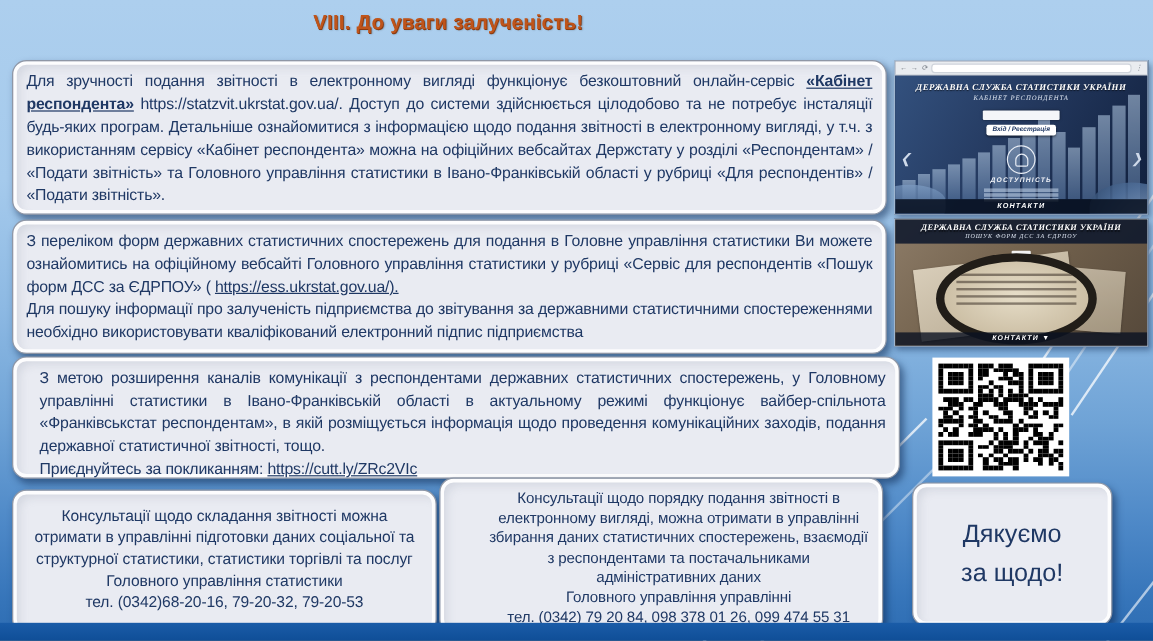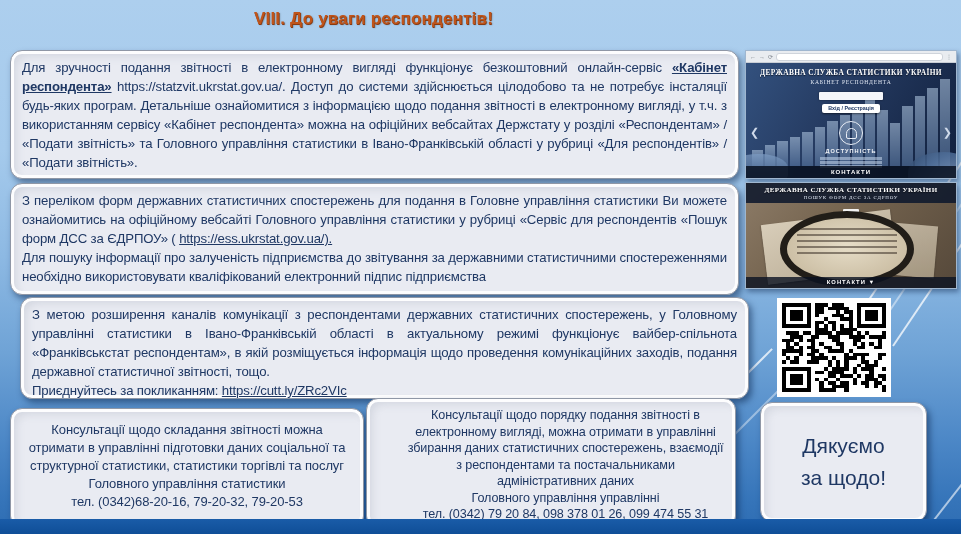--- a/index.html
+++ b/index.html
@@ -24,21 +24,21 @@
     box-shadow:inset 0 0 0 3px #fdfdfe, inset 5px 5px 8px rgba(130,140,160,.22), 3px 4px 6px rgba(10,35,75,.5);
     z-index:2;color:#1f3864;
   }
   .panel .inner{padding:7px 11px 6px 11px;}
   .jtext{font-size:13.2px;line-height:19px;text-align:justify;letter-spacing:-0.15px;}
   .bold-ul{font-weight:bold;text-decoration:underline;}
   .ul{text-decoration:underline;}
   .ctext{text-align:center;font-size:13px;line-height:18px;letter-spacing:-0.1px;}
   .ctext2{text-align:center;font-size:12.6px;line-height:16.5px;letter-spacing:-0.1px;margin-left:29px;}
   
-  .shot{position:absolute;z-index:2;box-shadow:2px 3px 5px rgba(10,35,75,.45);border:1px solid #9fb6cf;background:#0e1d38;}
+  .shot{position:absolute;z-index:2;box-shadow:2px 3px 5px rgba(10,35,75,.45);border:1px solid #9fb6cf;background:#0e1d38;font-style:italic;}
   .chrome{height:11px;background:#e9ecf0;display:flex;align-items:center;padding:0 4px;gap:3px;border-bottom:1px solid #c9ced6;}
   .chrome .nav{font-size:6px;color:#7a8089;line-height:1;}
   .chrome .addr{flex:1;height:6px;background:#fff;border:1px solid #cfd4db;border-radius:3px;}
   .page1{
     position:relative;height:calc(100% - 12px);overflow:hidden;
     background:linear-gradient(120deg,#33517e 0%,#24395f 45%,#101f3c 100%);
   }
   .bars{position:absolute;left:0;right:0;bottom:12px;top:0;display:flex;align-items:flex-end;gap:2px;padding:0 6px;opacity:.55;}
   .bars div{flex:1;background:linear-gradient(180deg,#b8cfe8,#5d7da8);}
   .pieslice{position:absolute;right:-22px;bottom:-14px;width:70px;height:40px;background:radial-gradient(circle at 70% 100%,#9fb6d4 0%,#51719c 60%,#2c4568 100%);border-radius:50% 50% 0 0;opacity:.8;}
@@ -73,31 +73,31 @@
 
 <div id="slide">
 
   <div class="dline" style="left:856px;top:318px;width:300px;transform:rotate(-56deg);"></div>
   <div class="dline" style="left:876px;top:330px;width:300px;transform:rotate(-56deg);opacity:.6;"></div>
   <div class="dline" style="left:893px;top:345px;width:320px;transform:rotate(-56deg);"></div>
   <div class="dline" style="left:560px;top:560px;width:300px;transform:rotate(-45deg);"></div>
   <div class="dline" style="left:596px;top:572px;width:300px;transform:rotate(-45deg);opacity:.55;"></div>
   <div class="dline" style="left:902px;top:560px;width:260px;transform:rotate(-52deg);opacity:.8;"></div>
 
-  <div class="title">VIII. До уваги респондентів!</div>
+  <div class="title">VIII. До уваги залученість!</div>
 
   <div class="panel" style="left:10px;top:50px;width:727px;height:127px;">
     <div class="inner jtext"><span>Для зручності подання звітності в електронному вигляді функціонує безкоштовний онлайн-сервіс </span><span class="bold-ul">«Кабінет респондента»</span><span> https://statzvit.ukrstat.gov.ua/. Доступ до системи здійснюється цілодобово та не потребує інсталяції будь-яких програм. Детальніше ознайомитися з інформацією щодо подання звітності в електронному вигляді, у т.ч. з використанням сервісу «Кабінет респондента» можна на офіційних вебсайтах Держстату у розділі «Респондентам» / «Подати звітність» та Головного управління статистики в Івано-Франківській області у рубриці «Для респондентів» / «Подати звітність».</span></div>
   </div>
 
   <div class="panel" style="left:10px;top:183px;width:727px;height:110px;">
     <div class="inner jtext"><span>З переліком форм державних статистичних спостережень для подання в Головне управління статистики Ви можете ознайомитись на офіційному вебсайті Головного управління статистики у рубриці «Сервіс для респондентів «Пошук форм ДСС за ЄДРПОУ»  ( </span><span class="ul">https://ess.ukrstat.gov.ua/).</span><br><span>Для пошуку інформації про залученість підприємства до звітування за державними  статистичними спостереженнями необхідно використовувати кваліфікований електронний підпис підприємства</span></div>
   </div>
 
-  <div class="panel" style="left:20px;top:297px;width:727px;height:100px;">
+  <div class="panel" style="left:10px;top:297px;width:727px;height:100px;padding-left:11px;">
     <div class="inner jtext"><span>З метою розширення каналів комунікації з респондентами державних статистичних спостережень, у Головному управлінні статистики в Івано-Франківській області в актуальному режимі функціонує вайбер-спільнота «Франківськстат респондентам», в якій розміщується інформація щодо проведення комунікаційних заходів, подання державної статистичної звітності, тощо.</span><br><span>Приєднуйтесь за покликанням: </span><span class="ul">https://cutt.ly/ZRc2VIc</span></div>
   </div>
 
   <div class="panel" style="left:10px;top:408px;width:352px;height:118px;">
     <div class="inner ctext" style="padding-top:12px;">
       <div>Консультації  щодо  складання  звітності  можна отримати в управлінні  підготовки даних соціальної та структурної статистики, статистики торгівлі та послуг Головного управління статистики</div>
       <div>тел. (0342)68-20-16,  79-20-32, 79-20-53</div>
     </div>
   </div>
 

